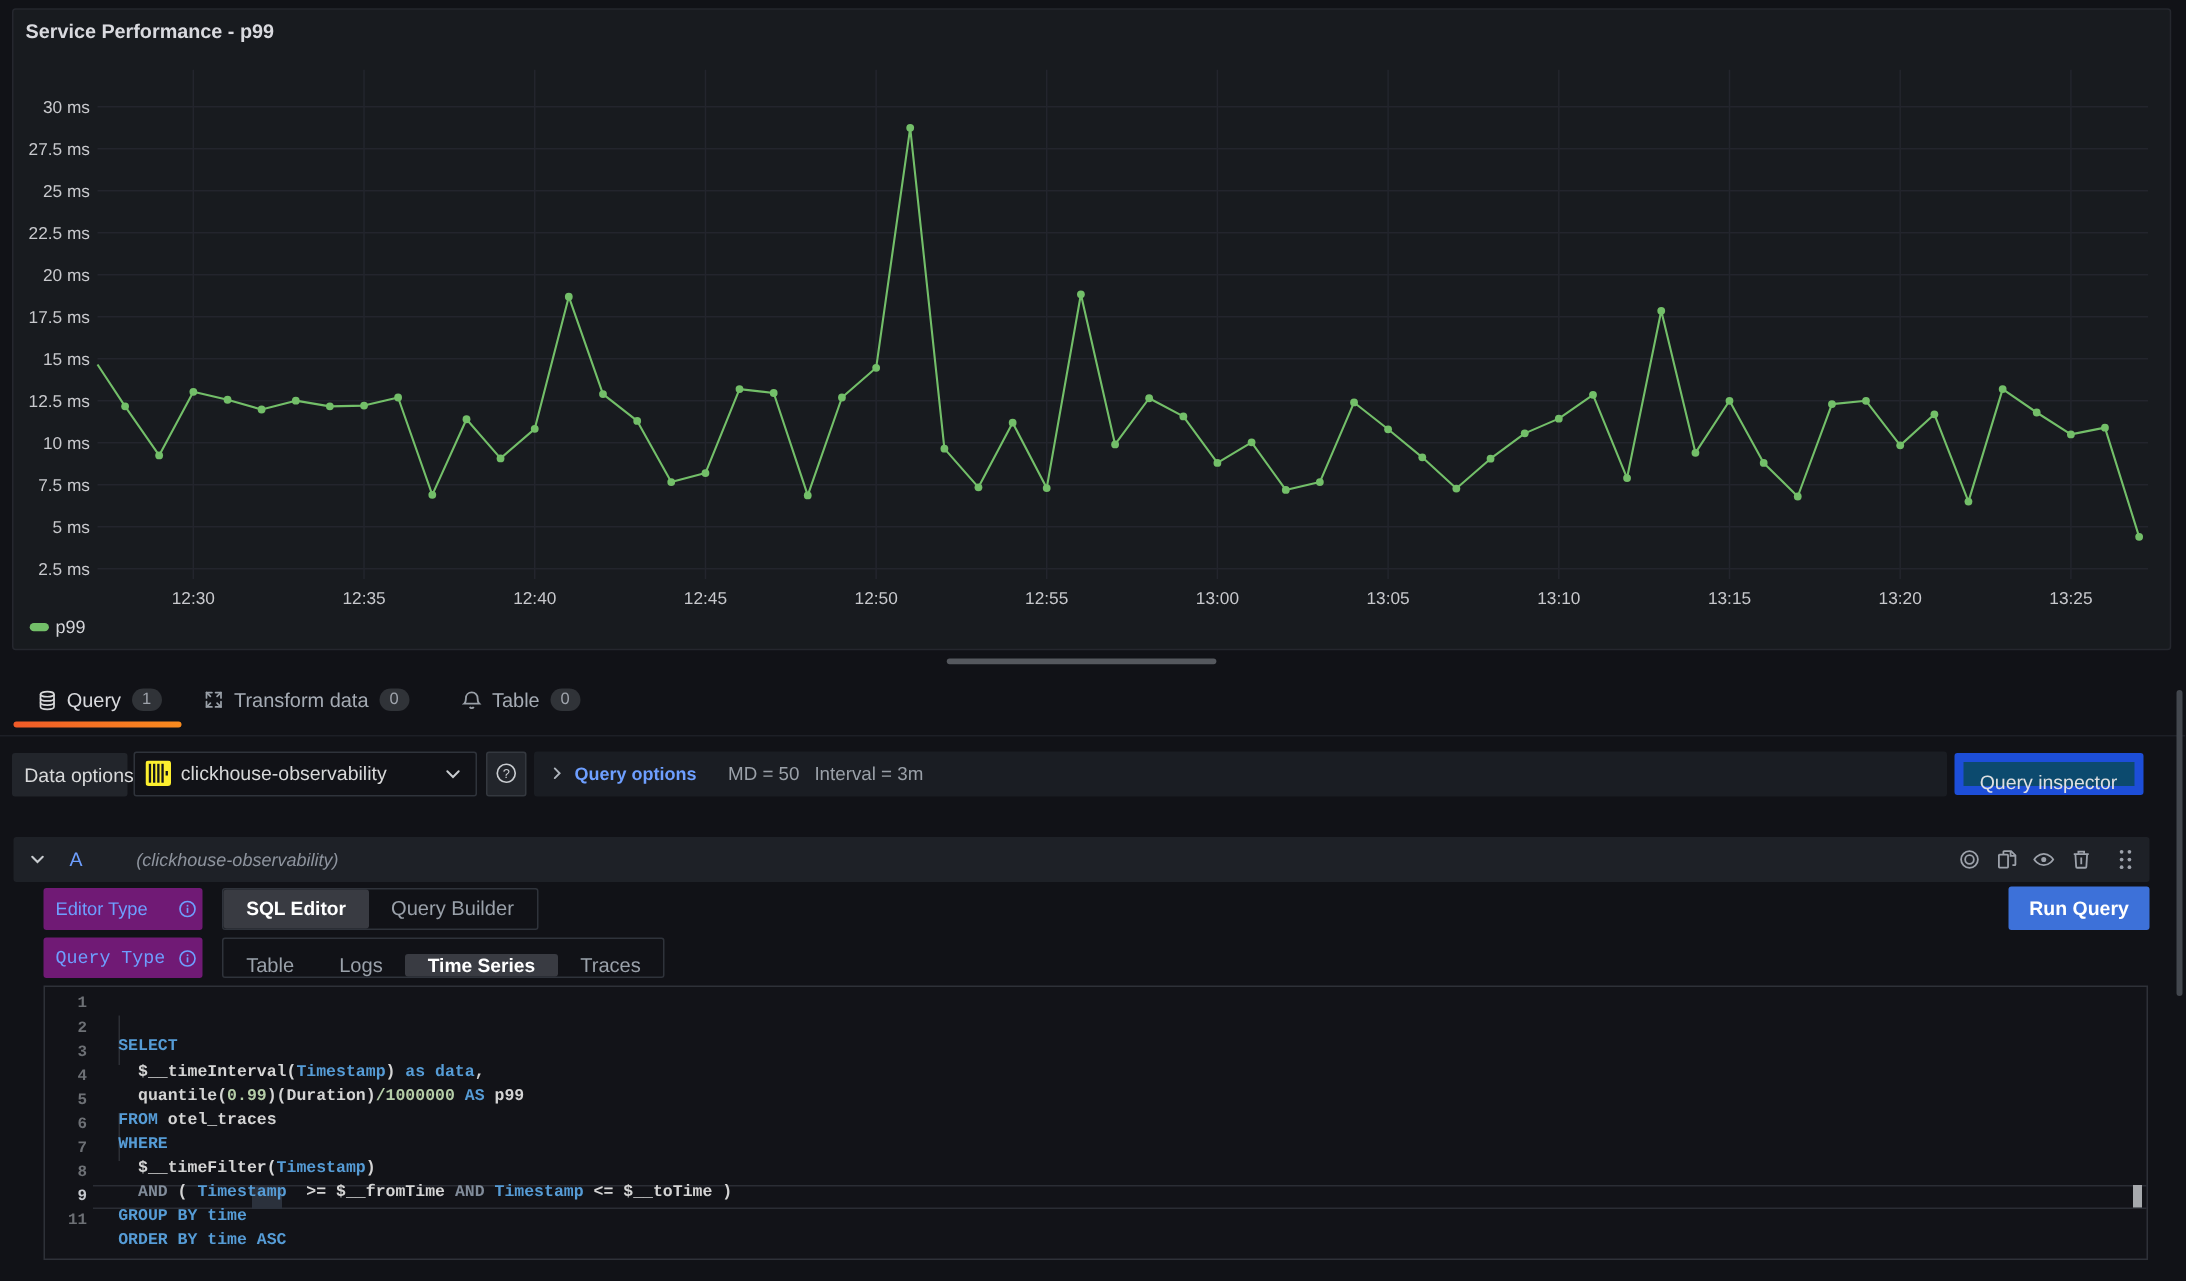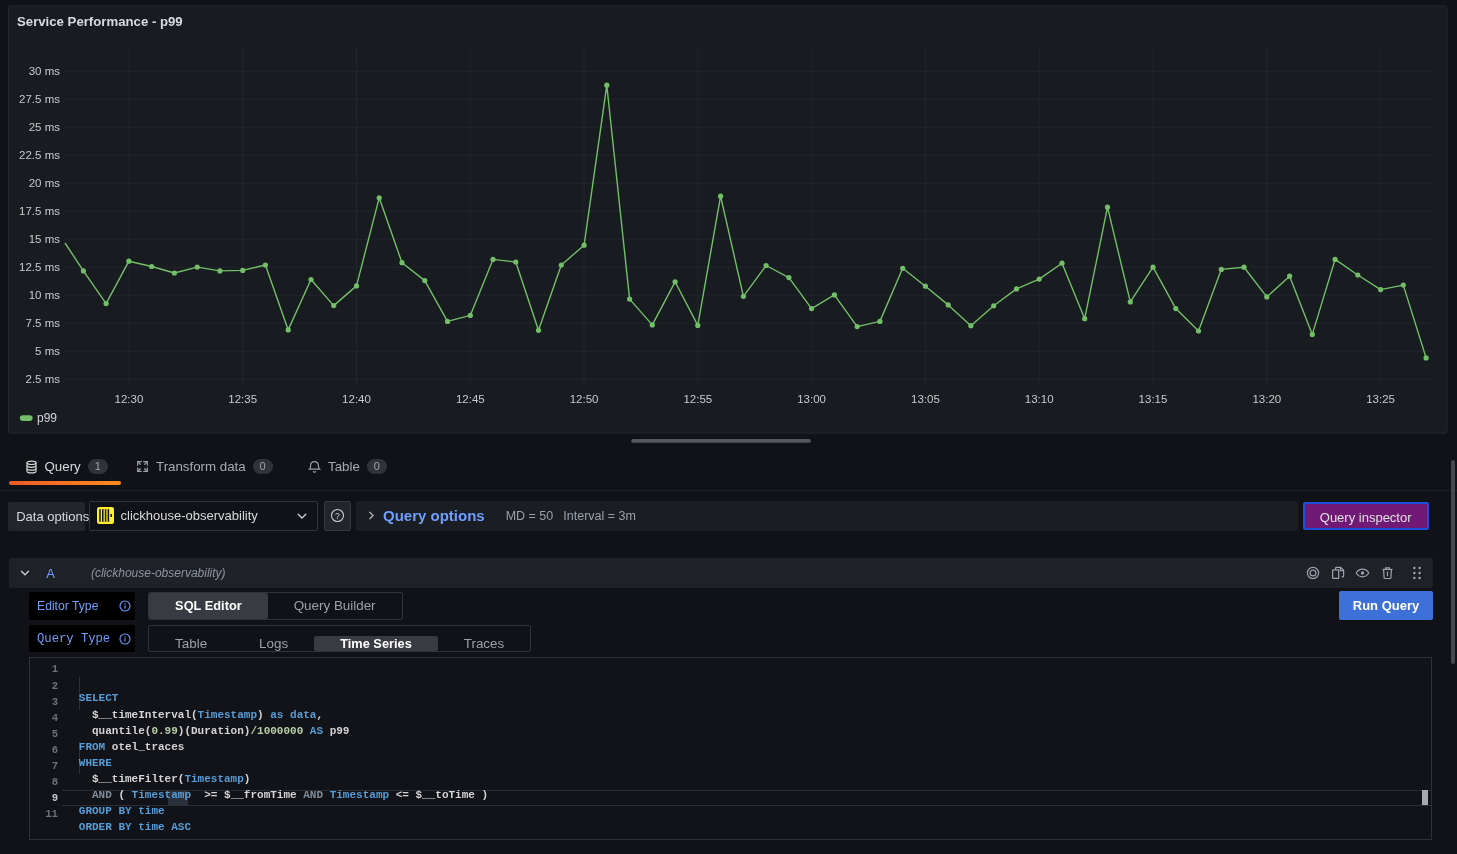--- a/index.html
+++ b/index.html
@@ -9,28 +9,28 @@
 .tab { position:absolute; top:459px; display:flex; align-items:center; gap:7px; font-size:13.3px; }
 .badge { background:#303338; color:#9ea3ab; font-size:11px; height:14.5px; min-width:20px; text-align:center; line-height:14.5px; border-radius:8px; padding:0 3px; font-weight:500;}
 .underline { position:absolute; left:8.6px; top:481.2px; width:112.4px; height:4px; border-radius:2px; background:linear-gradient(90deg,#f05a28,#fa8b1e); }
 .tabborder { position:absolute; left:0; top:489.5px; width:1457px; height:1px; background:#1d1f26; }
 
 .dslabel { position:absolute; left:8.2px; top:501.5px; width:77px; height:29px; background:#22252b; border-radius:2px; color:#d8d9da; font-size:13px; font-weight:500; line-height:29px; padding-left:8px; white-space:nowrap; }
 .select { position:absolute; left:89px; top:500.5px; width:228.5px; height:30.5px; background:#111217; border:1px solid #2f333b; border-radius:2px; display:flex; align-items:center; }
 .select .txt { color:#d8d9da; font-size:13px; margin-left:7px; }
 .helpbtn { position:absolute; left:323.7px; top:500.5px; width:27.5px; height:30.5px; background:#22252b; border:1px solid #34383f; border-radius:2px; display:flex; align-items:center; justify-content:center; }
 .qopts { position:absolute; left:356px; top:500.5px; width:941.6px; height:30.5px; background:#1a1d23; border-radius:2px; display:flex; align-items:center; font-size:12.5px; }
-.qinspect { position:absolute; left:1302.5px; top:501.5px; width:126.3px; height:28.5px; background:#701a75; border:2px solid #1d4ed8; border-radius:2px; color:#dfe0e2; font-size:13px; font-weight:500; text-align:center; line-height:27px; }
+.qinspect { position:absolute; left:1302.5px; top:501.5px; width:126.3px; height:28.5px; background:#0c4a6e; border:6px solid #1d4ed8; border-radius:2px; color:#dfe0e2; font-size:13px; font-weight:500; text-align:center; line-height:27px; }
 
 .arow { position:absolute; left:8.6px; top:558px; width:1424.8px; height:30px; background:#1e2127; border-radius:2px; }
 .arow > * { position:absolute; top:50%; transform:translateY(-50%); }
 
-.flabel { position:absolute; background:#000000; border-radius:2px; color:#6e9fff; font-size:12.2px; font-weight:500; display:flex; align-items:center; justify-content:space-between; padding:0 4px 0 8px; width:105.8px; height:27.5px; left:29px; }
+.flabel { position:absolute; background:#701a75; border-radius:2px; color:#6e9fff; font-size:12.2px; font-weight:500; display:flex; align-items:center; justify-content:space-between; padding:0 4px 0 8px; width:105.8px; height:27.5px; left:29px; }
 .rgroup { position:absolute; left:148.1px; height:27.5px; border:1px solid #2f333b; border-radius:2px; background:#111217; display:flex; }
-.ropt { font-size:13.4px; color:#9aa1aa; font-weight:400; display:flex; align-items:center; padding:0 26px; }
+.ropt { font-size:13.4px; color:#9aa1aa; font-weight:400; display:flex; align-items:center; padding:0 15px; }
 .ropt.active { background:#393b42; color:#ffffff; font-weight:700; font-size:12.8px; border-radius:2px; }
 .runq { position:absolute; left:1339px; top:591px; width:94px; height:29px; background:#3d71d9; border-radius:2px; color:#fff; font-size:13px; font-weight:700; text-align:center; line-height:29px; }
 
 .editor { position:absolute; left:29.4px; top:656.9px; width:1402.7px; height:183.3px; background:#121318; border:1px solid #2e3138; }
 .crow { display:flex; height:16.12px; position:relative; }
 .lnum { width:27.6px; text-align:right; color:#6d7075; font-family:"Liberation Mono",monospace; font-size:10.6px; line-height:16.12px; font-weight:700; }
 .lnum.cur { color:#c6c9ce; }
 .ctext { margin-left:20.8px; font-family:"Liberation Mono",monospace; font-size:11px; line-height:16.12px; white-space:pre; font-weight:700;margin-top:29px; }
 .codewrap { position:absolute; left:0; top:3.5px; width:100%; }
 .iguide { position:absolute; left:48.8px; width:1px; background:#2c2f35; }
@@ -218,21 +218,21 @@
       <circle cx="7.5" cy="7.5" r="6" stroke="#c9ccd0" stroke-width="1.1"></circle>
       <text x="7.5" y="10.6" text-anchor="middle" font-family="Liberation Sans,sans-serif" font-size="8.6" fill="#c9ccd0">?</text>
     </svg>
   </div>
 <div class="qopts">
   <span style="margin-left:10px;display:flex;">
       <svg width="11" height="11" viewBox="0 0 12 12" fill="none" stroke="#aeb4bc" stroke-width="1.4" stroke-linecap="round">
         <path d="M4.2 2.5 7.7 6 4.2 9.5"></path>
       </svg>
     </span>
-  <span style="margin-left:6px;color:#6e9fff;font-weight:700;font-size:15px;">Query options</span>
+  <span style="margin-left:6px;color:#6e9fff;font-weight:700;font-size:12px;">Query options</span>
   <span style="margin-left:21px;color:#9aa0a8;">MD = 50</span>
   <span style="margin-left:10px;color:#9aa0a8;">Interval = 3m</span>
 </div>
 <div class="qinspect">Query inspector</div>
 
 <div class="arow">
   <span style="left:10.3px;display:flex;">
       <svg width="12" height="12" viewBox="0 0 12 12" fill="none" stroke="#c9ccd0" stroke-width="1.4" stroke-linecap="round">
         <path d="M2.5 4.2 6 7.7 9.5 4.2"></path>
       </svg>

